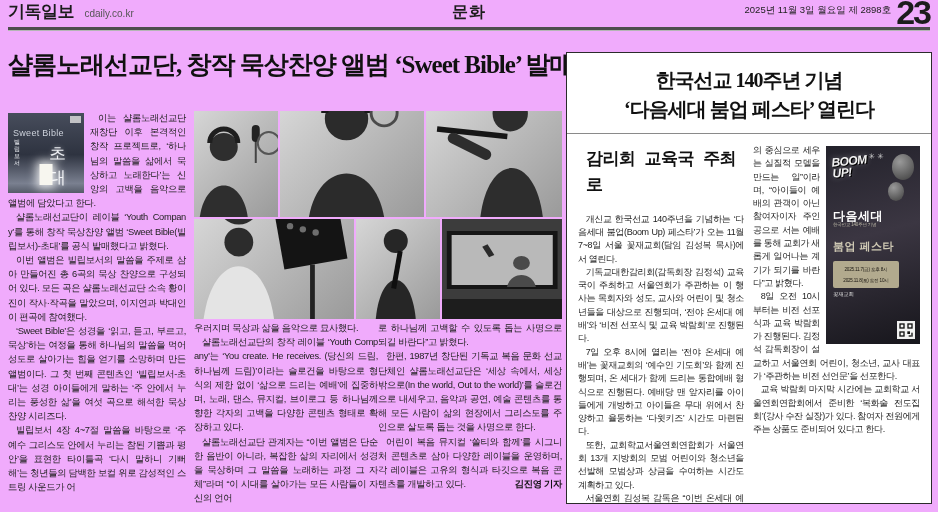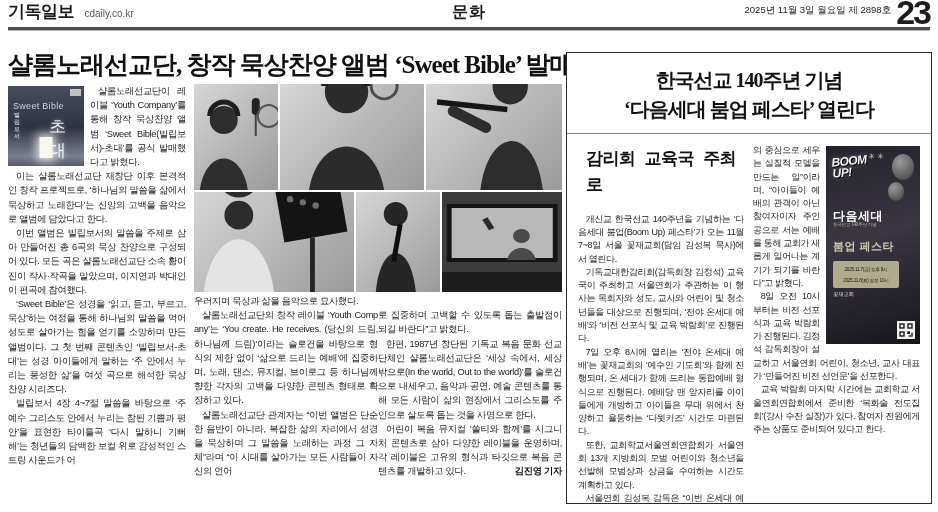--- a/index.html
+++ b/index.html
@@ -1,31 +1,31 @@
 <!DOCTYPE html>
 <html><head>
 <meta charset="utf-8">
 <style>
   html,body{margin:0;padding:0;background:#e8e8e8;}
-  .page{position:relative;width:938px;height:512px;background:#ffffff;overflow:hidden;
+  .page{position:relative;width:938px;height:512px;background:#f0abfc;overflow:hidden;
         font-family:"Liberation Sans","DejaVu Sans",sans-serif;color:#1c1c1c;margin:0 auto;}
   
   .masthead{position:absolute;left:8px;right:8px;top:0;height:26px;}
   .mast-left{position:absolute;left:0;bottom:3px;}
   .logo{font-size:17px;font-weight:bold;letter-spacing:-0.5px;}
   .url{font-size:10px;color:#555;margin-left:6px;}
   .section{position:absolute;left:50%;transform:translateX(-50%);bottom:3px;font-size:16px;font-weight:600;letter-spacing:1px;}
   .mast-right{position:absolute;right:0;bottom:0;display:flex;align-items:center;}
   .issue{font-size:9.5px;color:#222;margin-bottom:4px;}
   .pageno{font-size:34px;font-weight:bold;letter-spacing:-2px;line-height:0.8;margin-left:5px;}
   .rule{position:absolute;left:8px;right:8px;top:27px;height:3px;background:#4d4d4d;border-bottom:1px solid #b5b5b5;}
   
   .main-article{position:absolute;left:8px;top:44px;width:554px;}
   h1.mh{font-family:"Liberation Serif","DejaVu Serif",serif;font-size:25px;font-weight:bold;
-        letter-spacing:-1px;margin:4px 0 3px;white-space:nowrap;color:#111;}
+        letter-spacing:-1px;margin:4px 0 30px;white-space:nowrap;color:#111;}
   .main-body{display:flex;gap:8px;}
   .col{font-size:9.3px;line-height:14.2px;text-align:justify;word-break:break-all;letter-spacing:-0.3px;color:#222;}
   .col p{margin:0;text-indent:0.85em;}
   .col p.noind{text-indent:0;}
   .col1{width:178px;flex:0 0 178px;}
   .main-right{width:368px;flex:0 0 368px;}
   
   .album{float:left;width:76px;height:80px;margin:2px 6px 3px 0;position:relative;
          background:linear-gradient(180deg,#474d5c 0%,#2e3340 52%,#7a8090 88%,#555b68 100%);overflow:hidden;}
   .album-logo{position:absolute;top:3px;right:3px;width:11px;height:7px;background:#d8d8d8;opacity:.85;}
@@ -36,21 +36,21 @@
   .album-door{position:absolute;bottom:8px;left:50%;transform:translateX(-50%);width:13px;height:21px;
               background:#f7f6ef;box-shadow:0 0 10px 3px rgba(255,255,255,.8);}
   
   .prow{display:flex;gap:2px;margin-bottom:2px;}
   .ph{position:relative;overflow:hidden;background:linear-gradient(135deg,#d6d6d6,#9a9a9a);}
   .ph svg{display:block;width:100%;height:100%;}
   .r1{height:106px;} .r2{height:100px;}
   .w23{flex:0 0 22.7%;} .w39{flex:0 0 39.3%;} .w38{flex:1;}
   .w44{flex:0 0 43.5%;} .w23b{flex:0 0 22.7%;} .w33{flex:1;}
   .caption{font-size:9.5px;color:#333;margin:4px 0 7px;letter-spacing:-0.3px;}
-  .two-cols{display:flex;gap:0;align-items:flex-end;}
+  .two-cols{display:flex;gap:0;}
   .two-cols .col{flex:1;}
   .reporter{float:right;font-weight:bold;color:#111;}
   
   .side-article{position:absolute;left:566px;top:52px;width:366px;height:452px;border:1.5px solid #2b2b2b;
                 box-sizing:border-box;padding:0 11px;overflow:hidden;background:#fff;}
   h2.sh{font-family:"Liberation Serif","DejaVu Serif",serif;font-size:20px;font-weight:bold;text-align:center;
         letter-spacing:-1px;line-height:1.45;margin:13px 0 9px;color:#111;}
   .sdivider{border-bottom:1px solid #8a8a8a;margin:0 -11px 10px;}
   .side-body{display:flex;gap:9px;}
   .scol{font-size:9px;line-height:13.3px;text-align:justify;word-break:break-all;letter-spacing:-0.35px;color:#222;}
@@ -101,22 +101,22 @@
     <div class="main-body">
 
       <div class="col col1">
         <div class="album">
           <div class="album-logo"></div>
           <div class="album-title">Sweet Bible</div>
           <div class="album-side">빌립보서</div>
           <div class="album-big">초대</div>
           <div class="album-door"></div>
         </div>
+        <p>이는 샬롬노래선교단 재창단 이후 본격적인 창작 프로젝트로, ‘하나님의 말씀을 삶에서 묵상하고 노래한다’는 신앙의 고백을 음악으로 앨범에 담았다고 한다.</p>
         <p>샬롬노래선교단이 레이블 ‘Youth Company’를 통해 창작 묵상찬양 앨범 ‘Sweet Bible(빌립보서)-초대’를 공식 발매했다고 밝혔다.</p>
-        <p>이는 샬롬노래선교단 재창단 이후 본격적인 창작 프로젝트로, ‘하나님의 말씀을 삶에서 묵상하고 노래한다’는 신앙의 고백을 음악으로 앨범에 담았다고 한다.</p>
         <p>이번 앨범은 빌립보서의 말씀을 주제로 삼아 만들어진 총 6곡의 묵상 찬양으로 구성되어 있다. 모든 곡은 샬롬노래선교단 소속 황이진이 작사·작곡을 맡았으며, 이지연과 박대인이 편곡에 참여했다.</p>
         <p>‘Sweet Bible’은 성경을 ‘읽고, 듣고, 부르고, 묵상’하는 여정을 통해 하나님의 말씀을 먹어 성도로 살아가는 힘을 얻기를 소망하며 만든 앨범이다. 그 첫 번째 콘텐츠인 ‘빌립보서-초대’는 성경 아이들에게 말하는 ‘주 안에서 누리는 풍성한 삶’을 여섯 곡으로 해석한 묵상 찬양 시리즈다.</p>
         <p>빌립보서 4장 4~7절 말씀을 바탕으로 ‘주 예수 그리스도 안에서 누리는 참된 기쁨과 평안’을 표현한 타이틀곡 ‘다시 말하니 기뻐해’는 청년들의 담백한 보컬 위로 감성적인 스트링 사운드가 어</p>
       </div>
 
       <div class="main-right">
         <div class="photos">
           <div class="prow r1">
             <div class="ph w23">
               <svg viewBox="0 0 100 106" preserveAspectRatio="xMidYMax slice">
@@ -185,21 +185,21 @@
           </div>
         </div>
 
         <div class="two-cols">
           <div class="col">
             <p class="noind">우러지며 묵상과 삶을 음악으로 묘사했다.</p>
             <p>샬롬노래선교단의 창작 레이블 ‘Youth Company’는 ‘You create. He receives. (당신의 드림, 하나님께 드림)’이라는 슬로건을 바탕으로 형식의 제한 없이 ‘삶으로 드리는 예배’에 집중하며, 노래, 댄스, 뮤지컬, 브이로그 등 하나님께 향한 각자의 고백을 다양한 콘텐츠 형태로 확장하고 있다.</p>
             <p>샬롬노래선교단 관계자는 “이번 앨범은 단순한 음반이 아니라, 복잡한 삶의 자리에서 성경을 묵상하며 그 말씀을 노래하는 과정 그 자체”라며 “이 시대를 살아가는 모든 사람들이 자신의 언어</p>
           </div>
           <div class="col">
-            <p class="noind">로 집중하며 고백할 수 있도록 돕는 출발점이 되길 바란다”고 밝혔다.</p>
+            <p class="noind">로 하나님께 고백할 수 있도록 돕는 사명으로 되길 바란다”고 밝혔다.</p>
             <p>한편, 1987년 창단된 기독교 복음 문화 선교단체인 샬롬노래선교단은 ‘세상 속에서, 세상 밖으로(In the world, Out to the world)’를 슬로건으로 내세우고, 음악과 공연, 예술 콘텐츠를 통해 모든 사람이 삶의 현장에서 그리스도를 주인으로 살도록 돕는 것을 사명으로 한다.</p>
             <p><span>어린이 복음 뮤지컬 ‘쏠티와 함께’를 시그니처 콘텐츠로 삼아 다양한 레이블을 운영하며, 각 레이블은 고유의 형식과 타깃으로 복음 콘텐츠를 개발하고 있다.</span><span class="reporter">김진영 기자</span></p>
           </div>
         </div>
       </div>
 
     </div>
   </div>
 
   <div class="side-article">
@@ -243,19 +243,19 @@
                 <rect x="8" y="2" width="2" height="2" fill="#f2f2f2"></rect>
               <rect x="1" y="7" width="4" height="4" fill="#111"></rect>
                 <rect x="2" y="8" width="2" height="2" fill="#f2f2f2"></rect>
               <rect x="7" y="7" width="2" height="2" fill="#111"></rect>
                 <rect x="10" y="8" width="1" height="3" fill="#111"></rect>
               <rect x="8" y="10" width="2" height="1" fill="#111"></rect>
             </svg>
           </div>
         </div>
         <p class="noind">의 중심으로 세우는 실질적 모델을 만드는 일”이라며, “아이들이 예배의 관객이 아닌 참여자이자 주인공으로 서는 예배를 통해 교회가 새롭게 일어나는 계기가 되기를 바란다”고 밝혔다.</p>
-        <p>8일 오전 10시부터는 비전 선포식과 교육 박람회가 진행된다. 김정석 감독회장이 설교하고 서울연회 어린이, 청소년, 교사 대표가 ‘만들어진 비전 선언문’을 선포한다.</p>
+        <p>8일 오전 10시부터는 비전 선포식과 교육 박람회가 진행된다. 김정석 감독회장이 설교하고 서울연회 어린이, 청소년, 교사 대표가 ‘주관하는 비전 선언문’을 선포한다.</p>
         <p><span>교육 박람회 마지막 시간에는 교회학교 서울연회연합회에서 준비한 ‘복화술 전도집회’(강사 수잔 실장)가 있다. 참여자 전원에게 주는 상품도 준비되어 있다고 한다.</span></p>
       </div>
     </div>
   </div>
 
 </div>
 
 </body></html>

